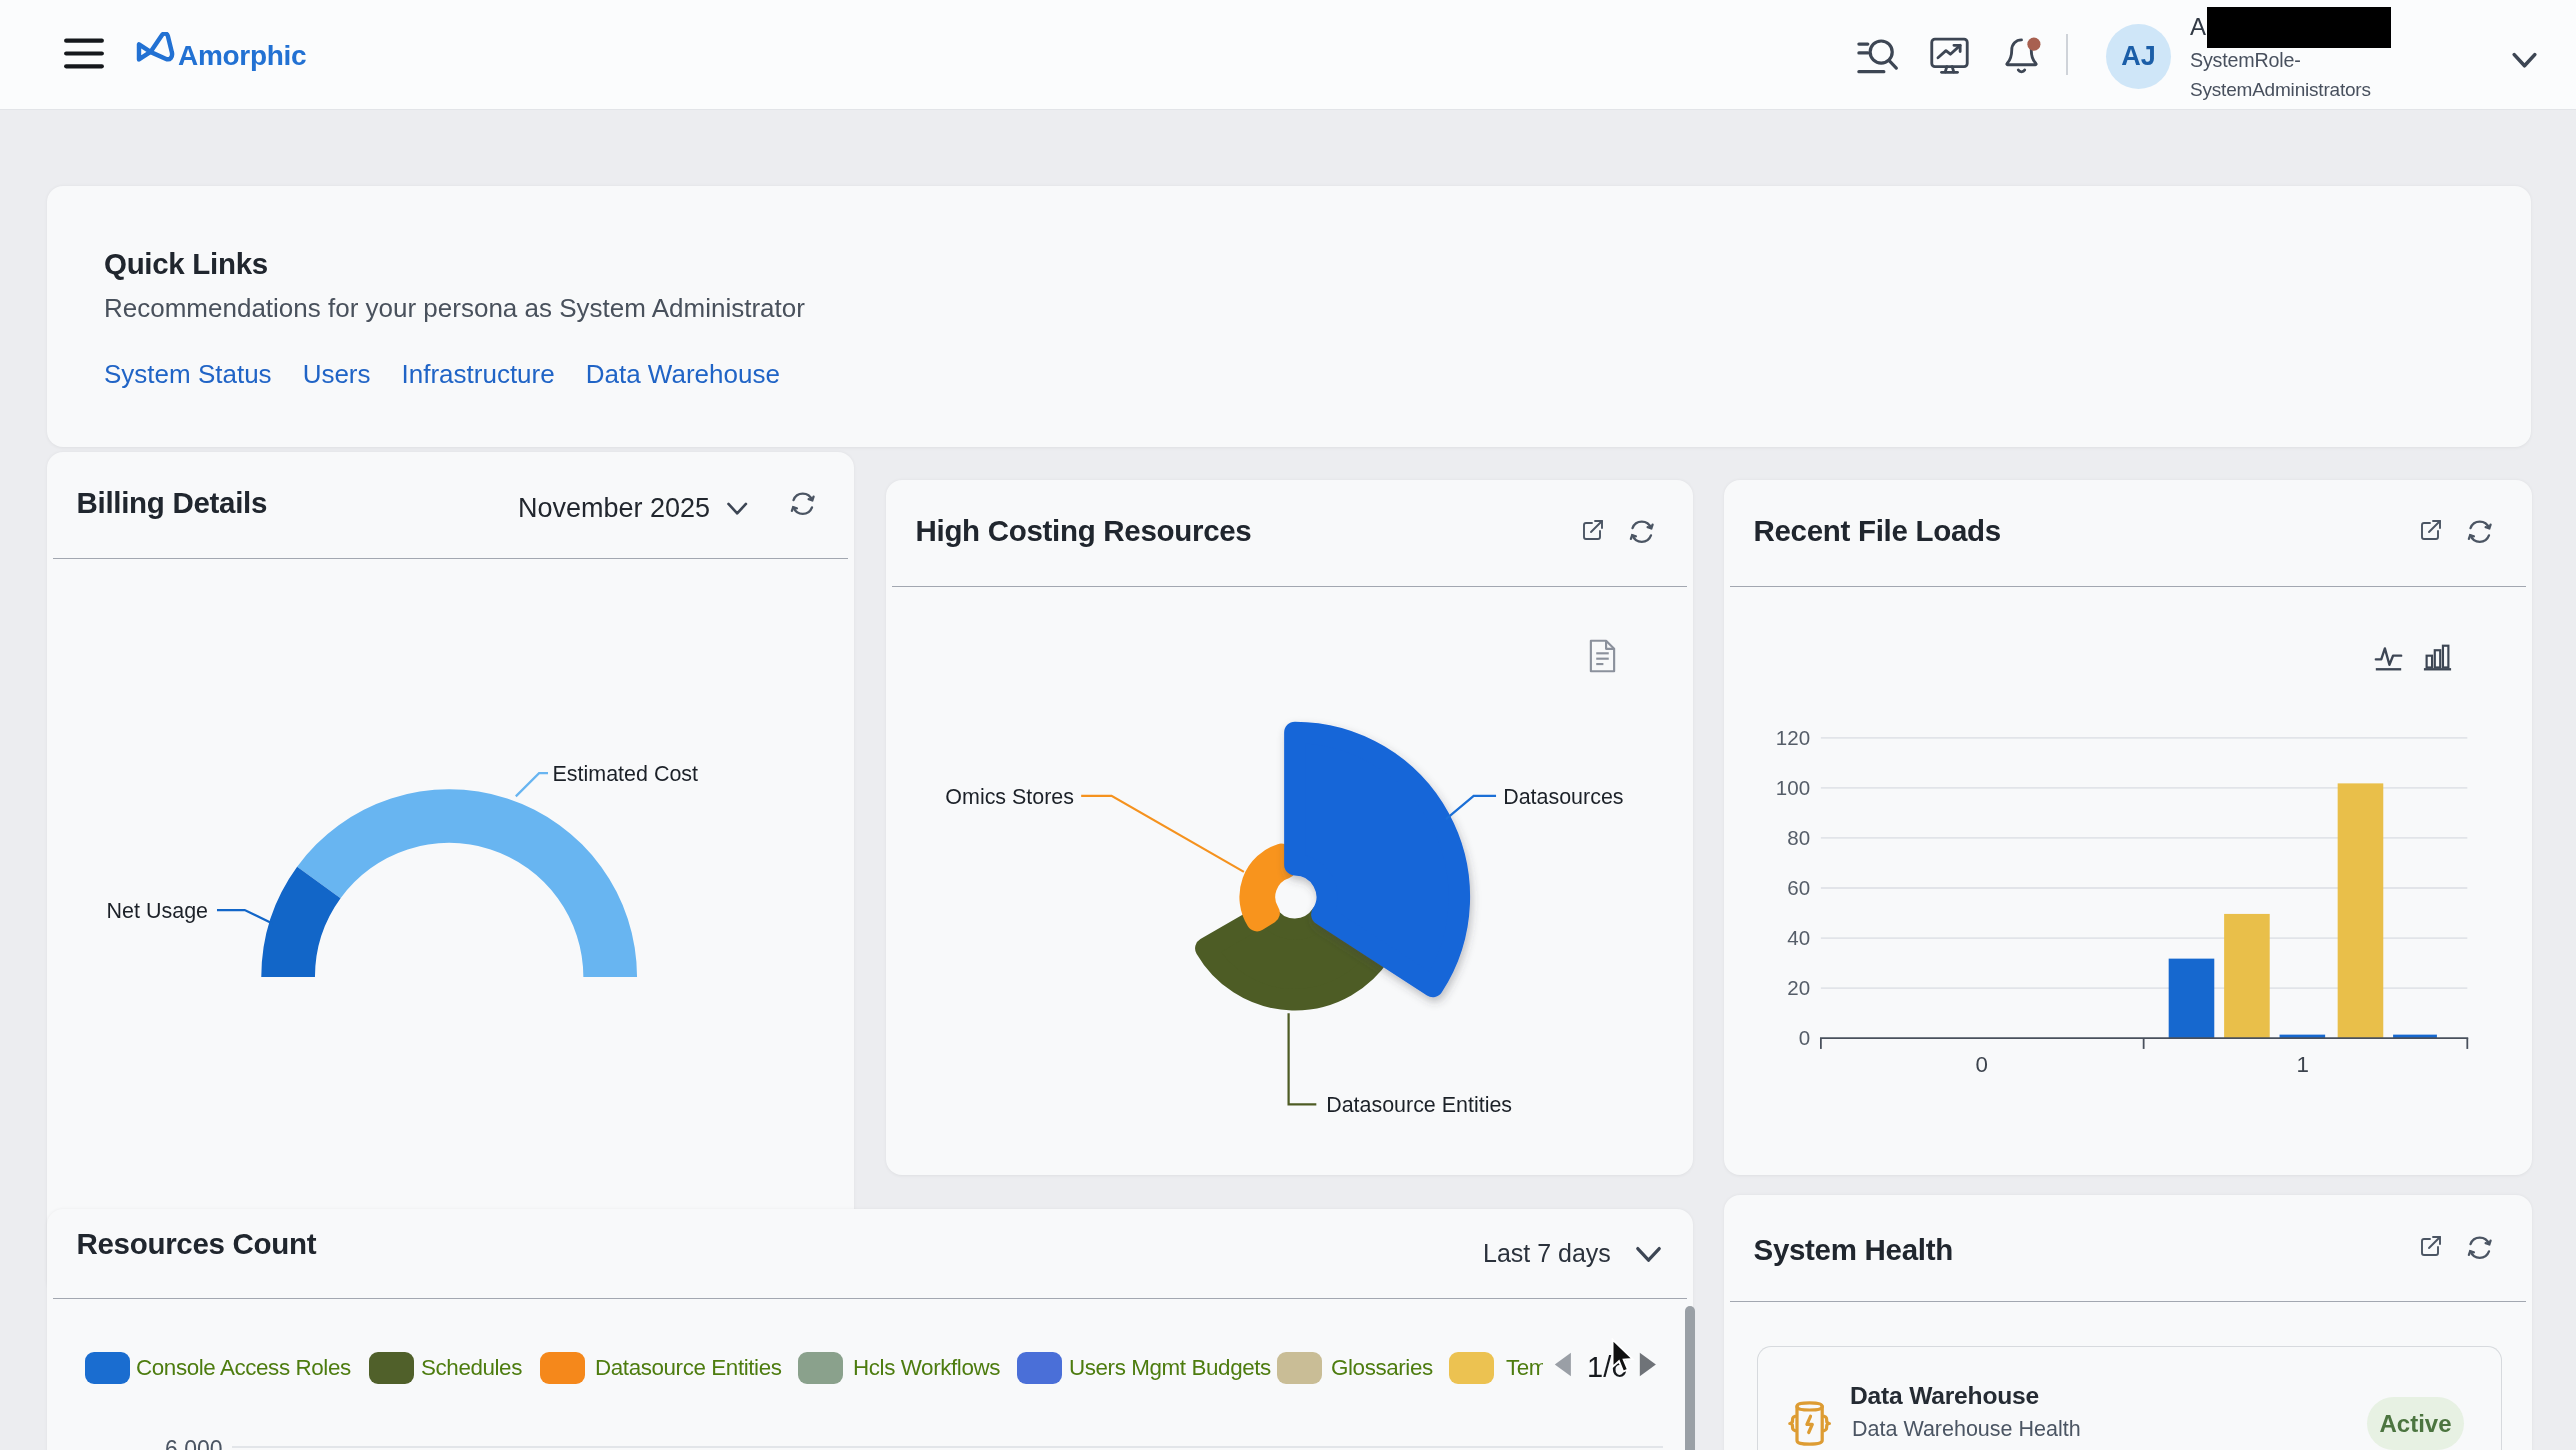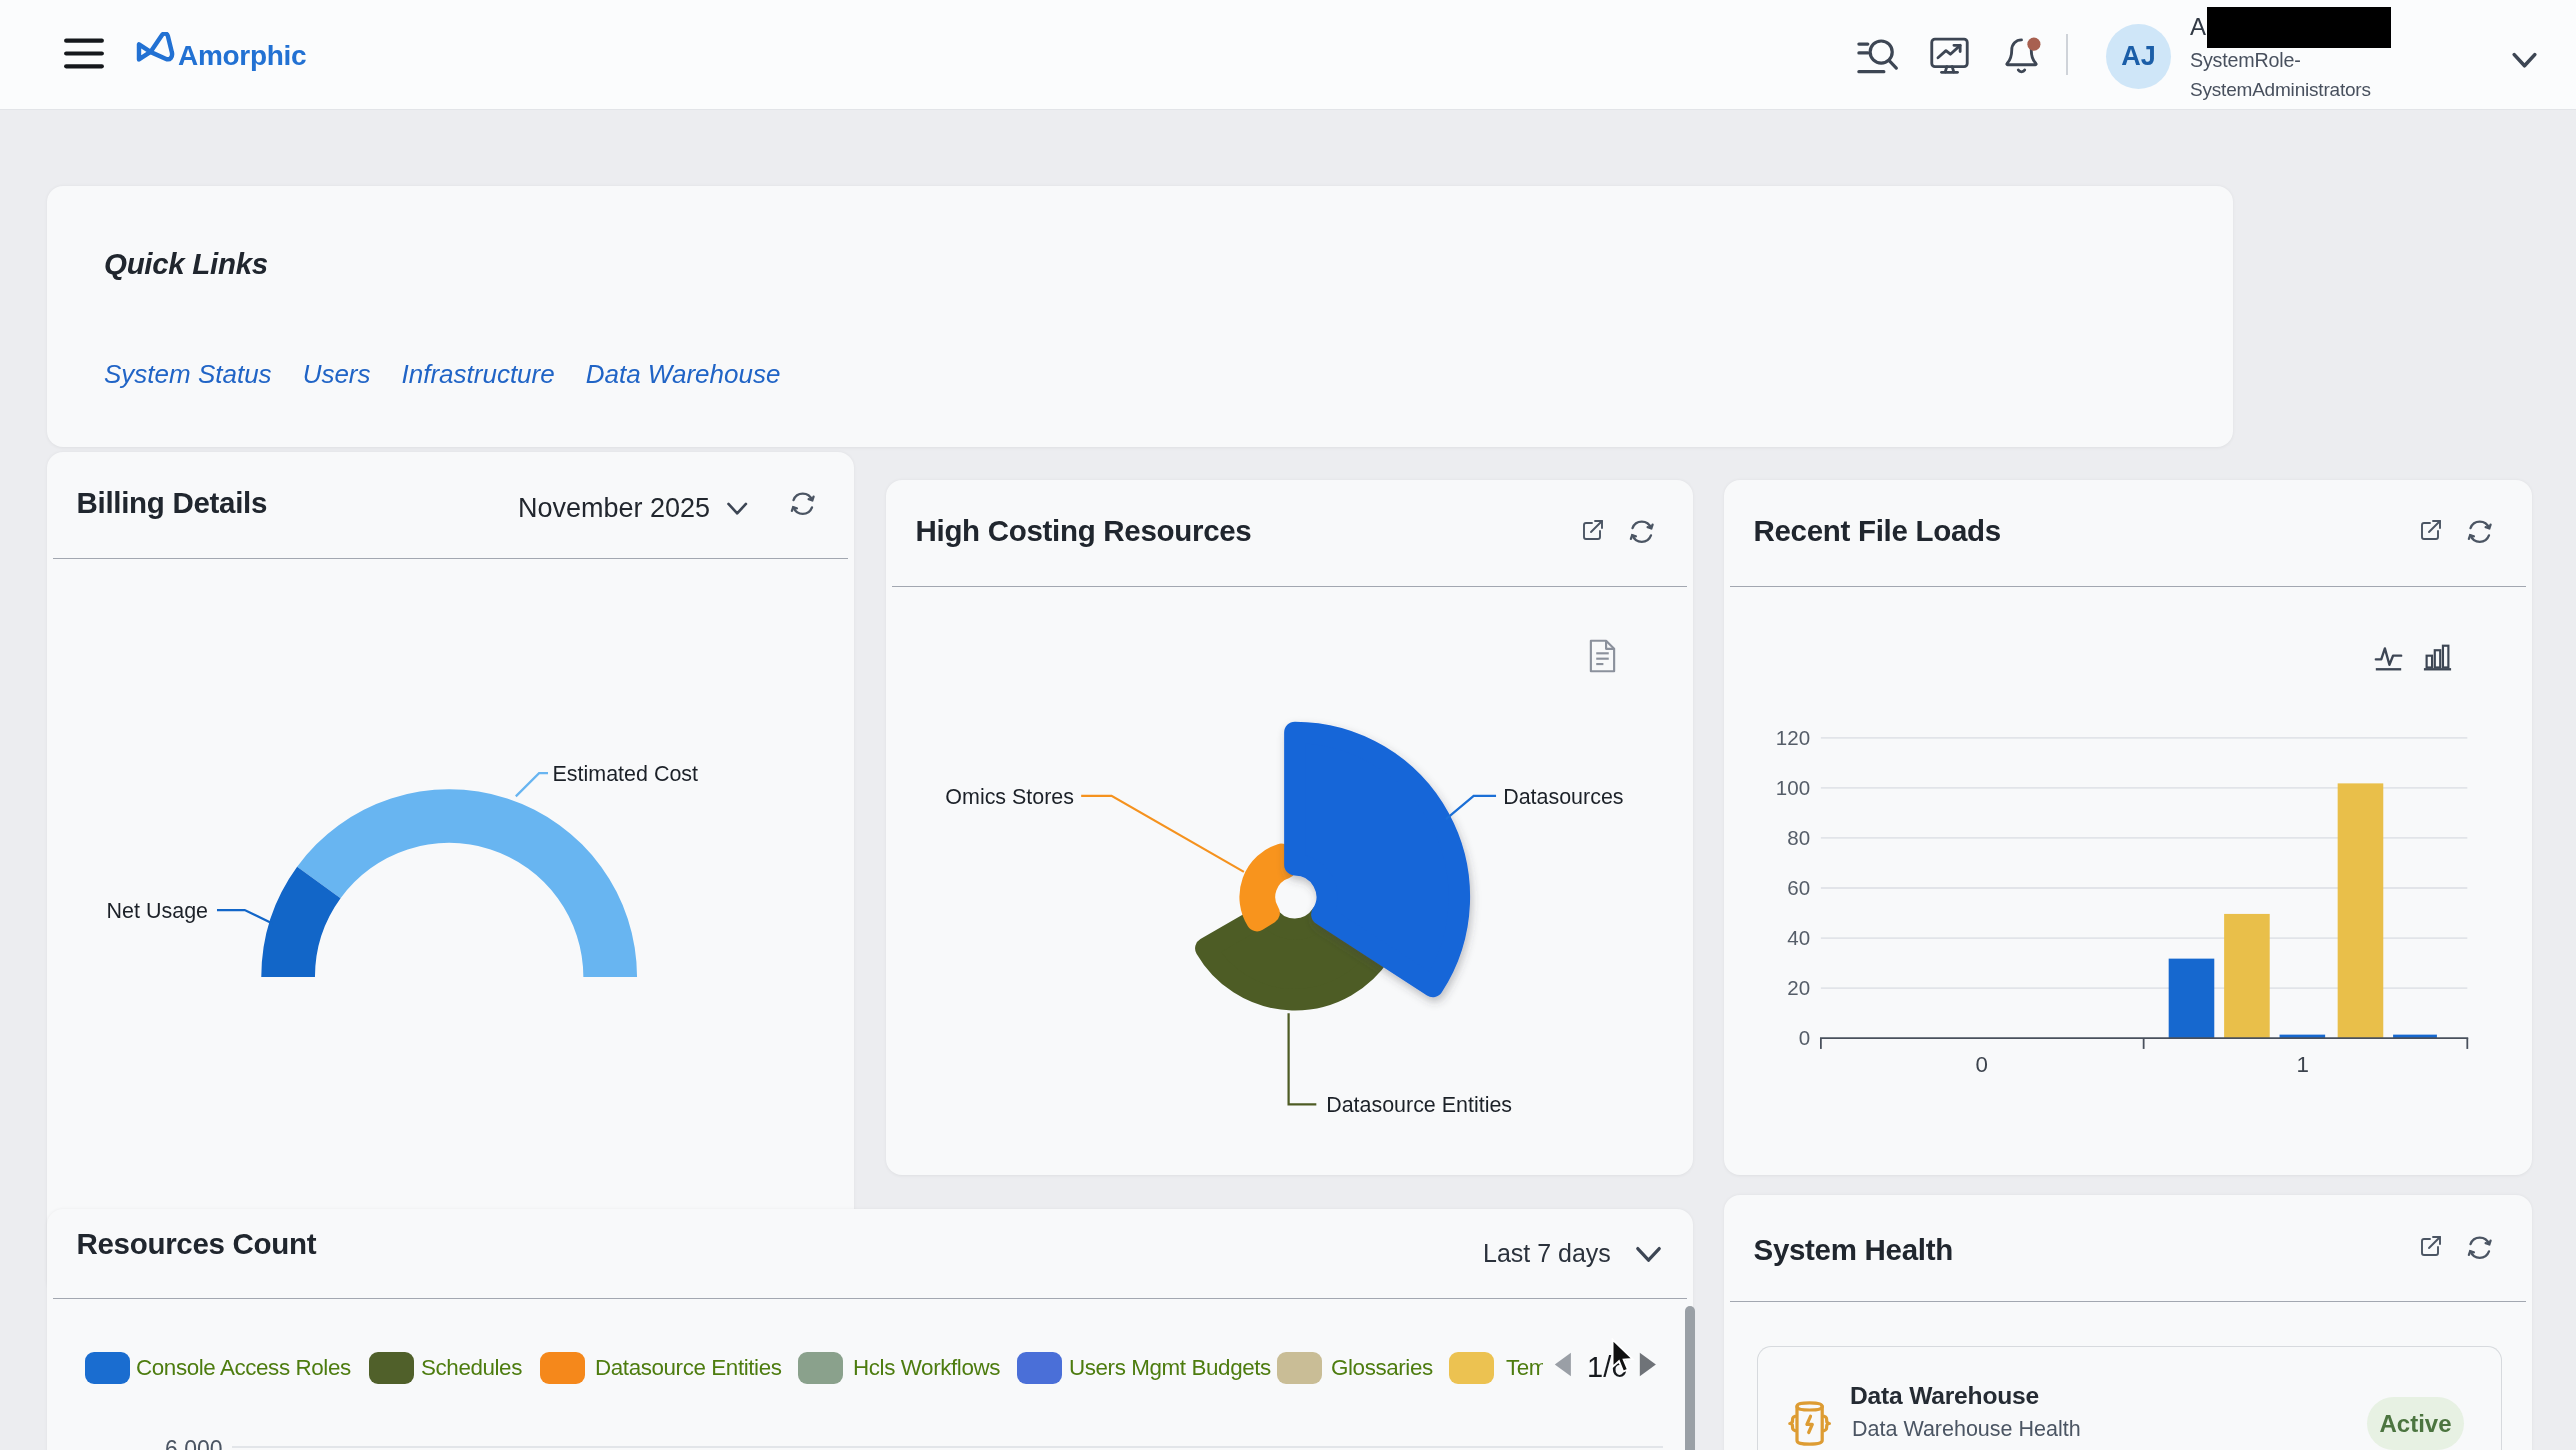--- a/index.html
+++ b/index.html
@@ -60,22 +60,23 @@
   <div style="position:absolute;left:2106px;top:24px;width:65px;height:65px;text-align:center;line-height:65px;font-size:27px;font-weight:bold;color:#1b5ea8;">AJ</div>
   <div style="position:absolute;left:2190px;top:12.5px;font-size:24px;color:#323a45;">A</div>
   <div style="position:absolute;left:2207px;top:7.2px;width:184px;height:41px;background:#000;"></div>
   <div style="position:absolute;left:2190px;top:49px;font-size:19.7px;color:#48505e;letter-spacing:-0.2px;">SystemRole-</div>
   <div style="position:absolute;left:2190px;top:79px;font-size:19px;color:#48505e;letter-spacing:-0.2px;">SystemAdministrators</div>
   <svg style="position:absolute;left:2512px;top:51px" width="25" height="18" viewBox="0 0 28 20">
     <polyline points="2.5,4 14,16.5 25.5,4" fill="none" stroke="#3d4654" stroke-width="4" stroke-linecap="round" stroke-linejoin="round"></polyline>
   </svg>
 </div>
 
-<div class="card" style="left:47px;top:186px;width:2186px;height:261px;font-style:italic;">
+<div class="card" style="left:47px;top:186px;width:2484px;height:261px;">
   <div style="position:absolute;left:57px;top:61px;font-size:29.5px;font-weight:bold;color:#20262e;letter-spacing:-0.3px;">Quick Links</div>
+  <div style="position:absolute;left:57px;top:107px;font-size:26px;color:#49515c;">Recommendations for your persona as System Administrator</div>
   <div style="position:absolute;left:57px;top:173px;font-size:26px;color:#2064c6;">
     <span style="margin-right:31px;">System Status</span><span style="margin-right:31px;">Users</span><span style="margin-right:31px;">Infrastructure</span><span>Data Warehouse</span>
   </div>
 </div>
 
 <div class="card" style="left:47px;top:452px;width:807px;height:843px;">
   <div class="ctitle" style="position:absolute;left:29.5px;top:34px;">Billing Details</div>
   <div style="position:absolute;left:471px;top:41px;font-size:27px;color:#22272e;">November 2025</div>
   <svg style="position:absolute;left:679px;top:49px" width="22.4" height="16" viewBox="0 0 30 22">
     <polyline points="3,4 15,17 27,4" fill="none" stroke="#3d4654" stroke-width="3.6" stroke-linecap="round" stroke-linejoin="round"></polyline>

